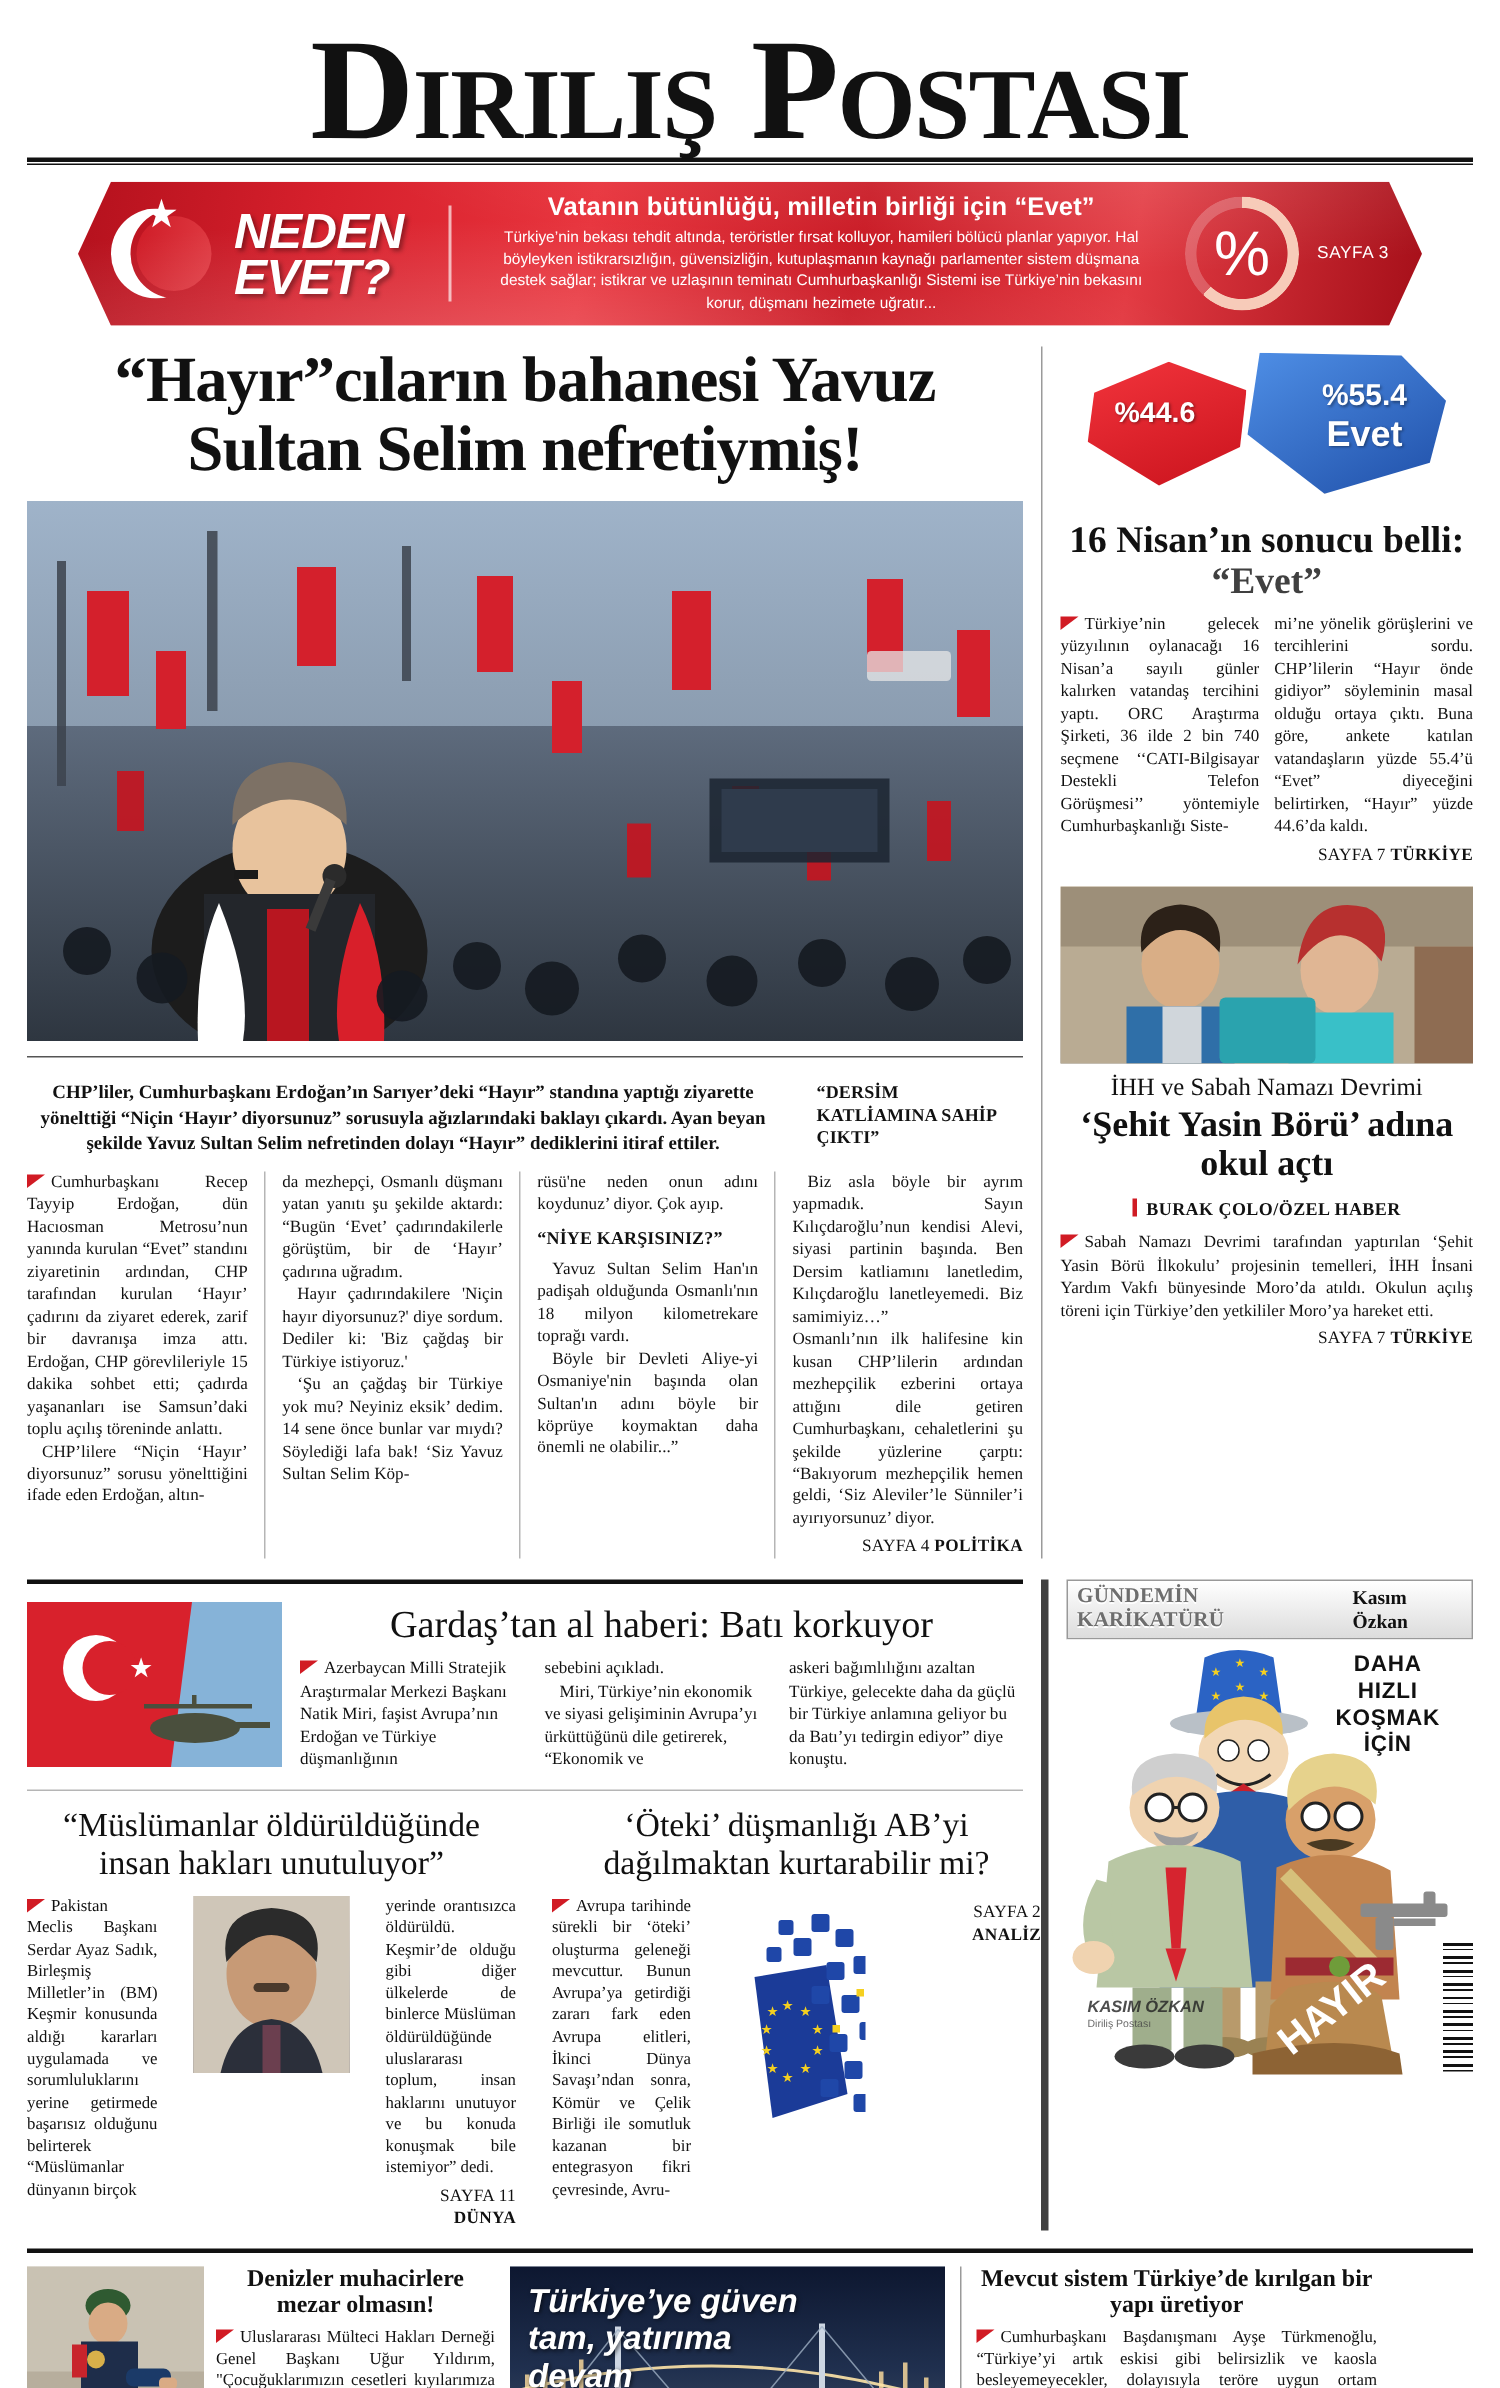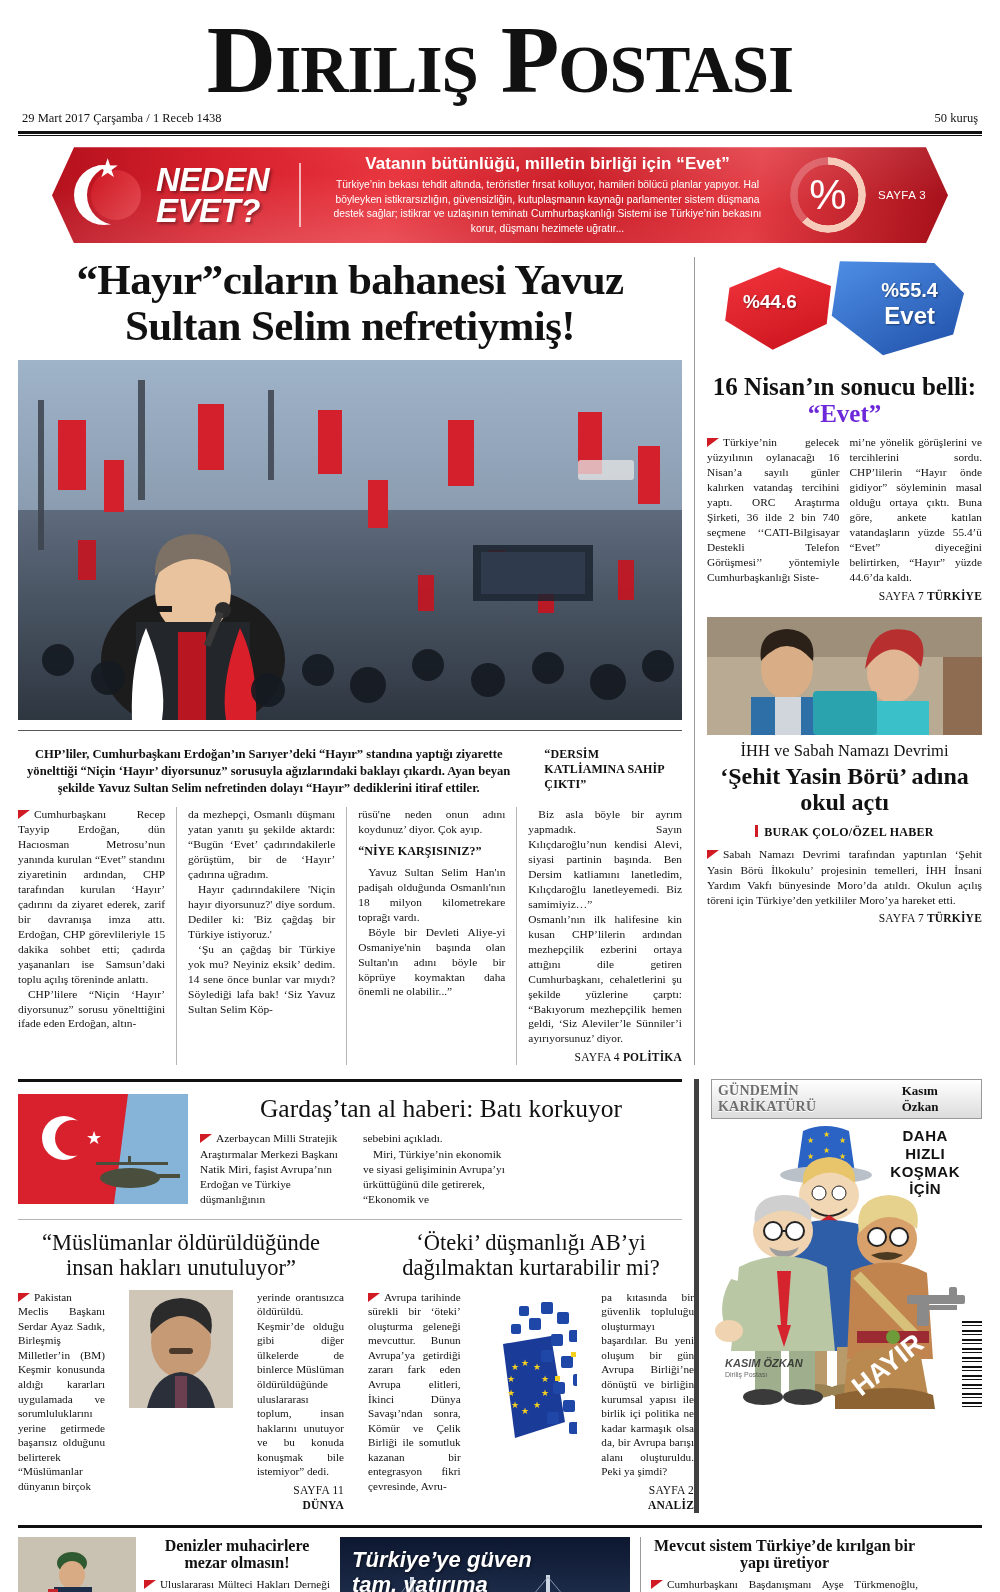--- a/index.html
+++ b/index.html
@@ -142,21 +142,21 @@
   }
   .pie-lbl{ position:absolute; color:#fff; font-family:"Liberation Sans",sans-serif; font-weight:bold; text-shadow:1px 1px 2px rgba(0,0,0,.4);}
   .lbl-red{ left:36px; top:34px; font-size:19px;}
   .lbl-blue{ right:44px; top:22px; font-size:20px; text-align:center;}
   .lbl-blue small{ display:block; font-size:24px; }
 
   .r-head {
     font-family:"Liberation Serif",serif; font-weight:bold; font-size:25px;
     line-height:1.08; text-align:center; margin:2px 0 8px 0;
   }
-  .r-head .red { color:#6d28d9; }
+  .r-head .red { color:#404040; }
   .r-cols { display:flex; gap:10px; font-size:11.3px; line-height:1.33; text-align:justify;}
   .r-col { width:133px; }
 
   .photo-ihh{ width:100%; height:118px; margin:12px 0 6px 0; background:linear-gradient(#c9b9a4,#8d7f6d); position:relative; overflow:hidden;}
   .ihh-kicker{ font-size:16.5px; text-align:center; margin-bottom:2px; }
   .ihh-head{ font-family:"Liberation Serif",serif; font-weight:bold; font-size:24px; line-height:1.1; text-align:center; }
   .byline{ font-family:"Liberation Serif",serif; font-weight:bold; font-size:12px; text-align:center; margin:9px 0 7px 0; letter-spacing:.3px;}
   .byline .bar{ display:inline-block; width:3px; height:12px; background:#cf1b24; margin-right:6px; position:relative; top:1px;}
   .r-body{ font-size:11.4px; line-height:1.33; text-align:justify;}
 
@@ -202,24 +202,20 @@
   .ad-text{ position:absolute; left:12px; top:10px; font-family:"Liberation Sans",sans-serif; font-weight:bold; font-style:italic; font-size:22px; color:#fff; line-height:1.14; text-shadow:1px 1px 3px rgba(0,0,0,.6);}
   .b3{ width:278px; border-left:1px solid #9a9a9a; padding-left:10px;}
 </style>
 </head>
 <body>
 
 <div class="page">
 
   <div class="masthead">
     <div class="masthead-title">Diriliş Postası</div>
-    <div class="masthead-sub">
-      <span>29 Mart 2017 Çarşamba / 1 Receb 1438</span>
-      <span>50 kuruş</span>
-    </div>
     <div class="rule-thick"></div>
   </div>
 
   <div class="banner-wrap">
     <div class="banner">
       <div class="banner-flagmark">
         <div class="crescent"></div>
         <div class="star">
             <span>★</span>
           </div>
@@ -442,20 +438,23 @@
         </div>
         <div class="gardas-main">
           <div class="gardas-head">Gardaş’tan al haberi: Batı korkuyor</div>
           <div class="gardas-cols">
             <div class="gardas-col">
               <span class="marker"></span><span>Azerbaycan Milli Stratejik Araştırmalar Merkezi Başkanı Natik Miri, faşist Avrupa’nın Erdoğan ve Türkiye düşmanlığının</span>
             </div>
             <div class="gardas-col">
               <span>sebebini açıkladı.</span>
               <p style="text-indent:10px;">Miri, Türkiye’nin ekonomik ve siyasi gelişiminin Avrupa’yı ürküttüğünü dile getirerek, “Ekonomik ve</p>
+            </div>
+            <div class="gardas-col">
+              <span>askeri bağımlılığını azaltan Türkiye, gelecekte daha da güçlü bir Türkiye anlamına geliyor bu da Batı’yı tedirgin ediyor” diye konuştu.</span>
             </div>
           </div>
         </div>
       </div>
 
       <div class="hr-mid"></div>
 
       <div class="two-arts">
         <div class="art">
           <div class="art-head">“Müslümanlar öldürüldüğünde insan hakları unutuluyor”</div>
@@ -525,21 +524,20 @@
                   <rect x="34" y="16" width="10" height="10" rx="2"></rect>
                     <rect x="26" y="34" width="10" height="10" rx="2"></rect>
                 </g>
                 <g fill="#f5d020">
                   <rect x="86" y="62" width="5" height="5"></rect>
                     <rect x="70" y="86" width="5" height="5"></rect>
                 </g>
               </svg>
             </div>
             <div class="art-col">
-              <span>pa kıtasında bir güvenlik topluluğu oluşturmayı başardılar. Bu yeni oluşum bir gün Avrupa Birliği’ne dönüştü ve birliğin kurumsal yapısı ile birlik içi politika ne kadar karmaşık olsa da, bir Avrupa barışı alanı oluşturuldu. Peki ya şimdi?</span>
               <div class="sayfa">
                 <span>SAYFA 2</span>
                 <b>ANALİZ</b>
               </div>
             </div>
           </div>
         </div>
       </div>
     </div>
 

